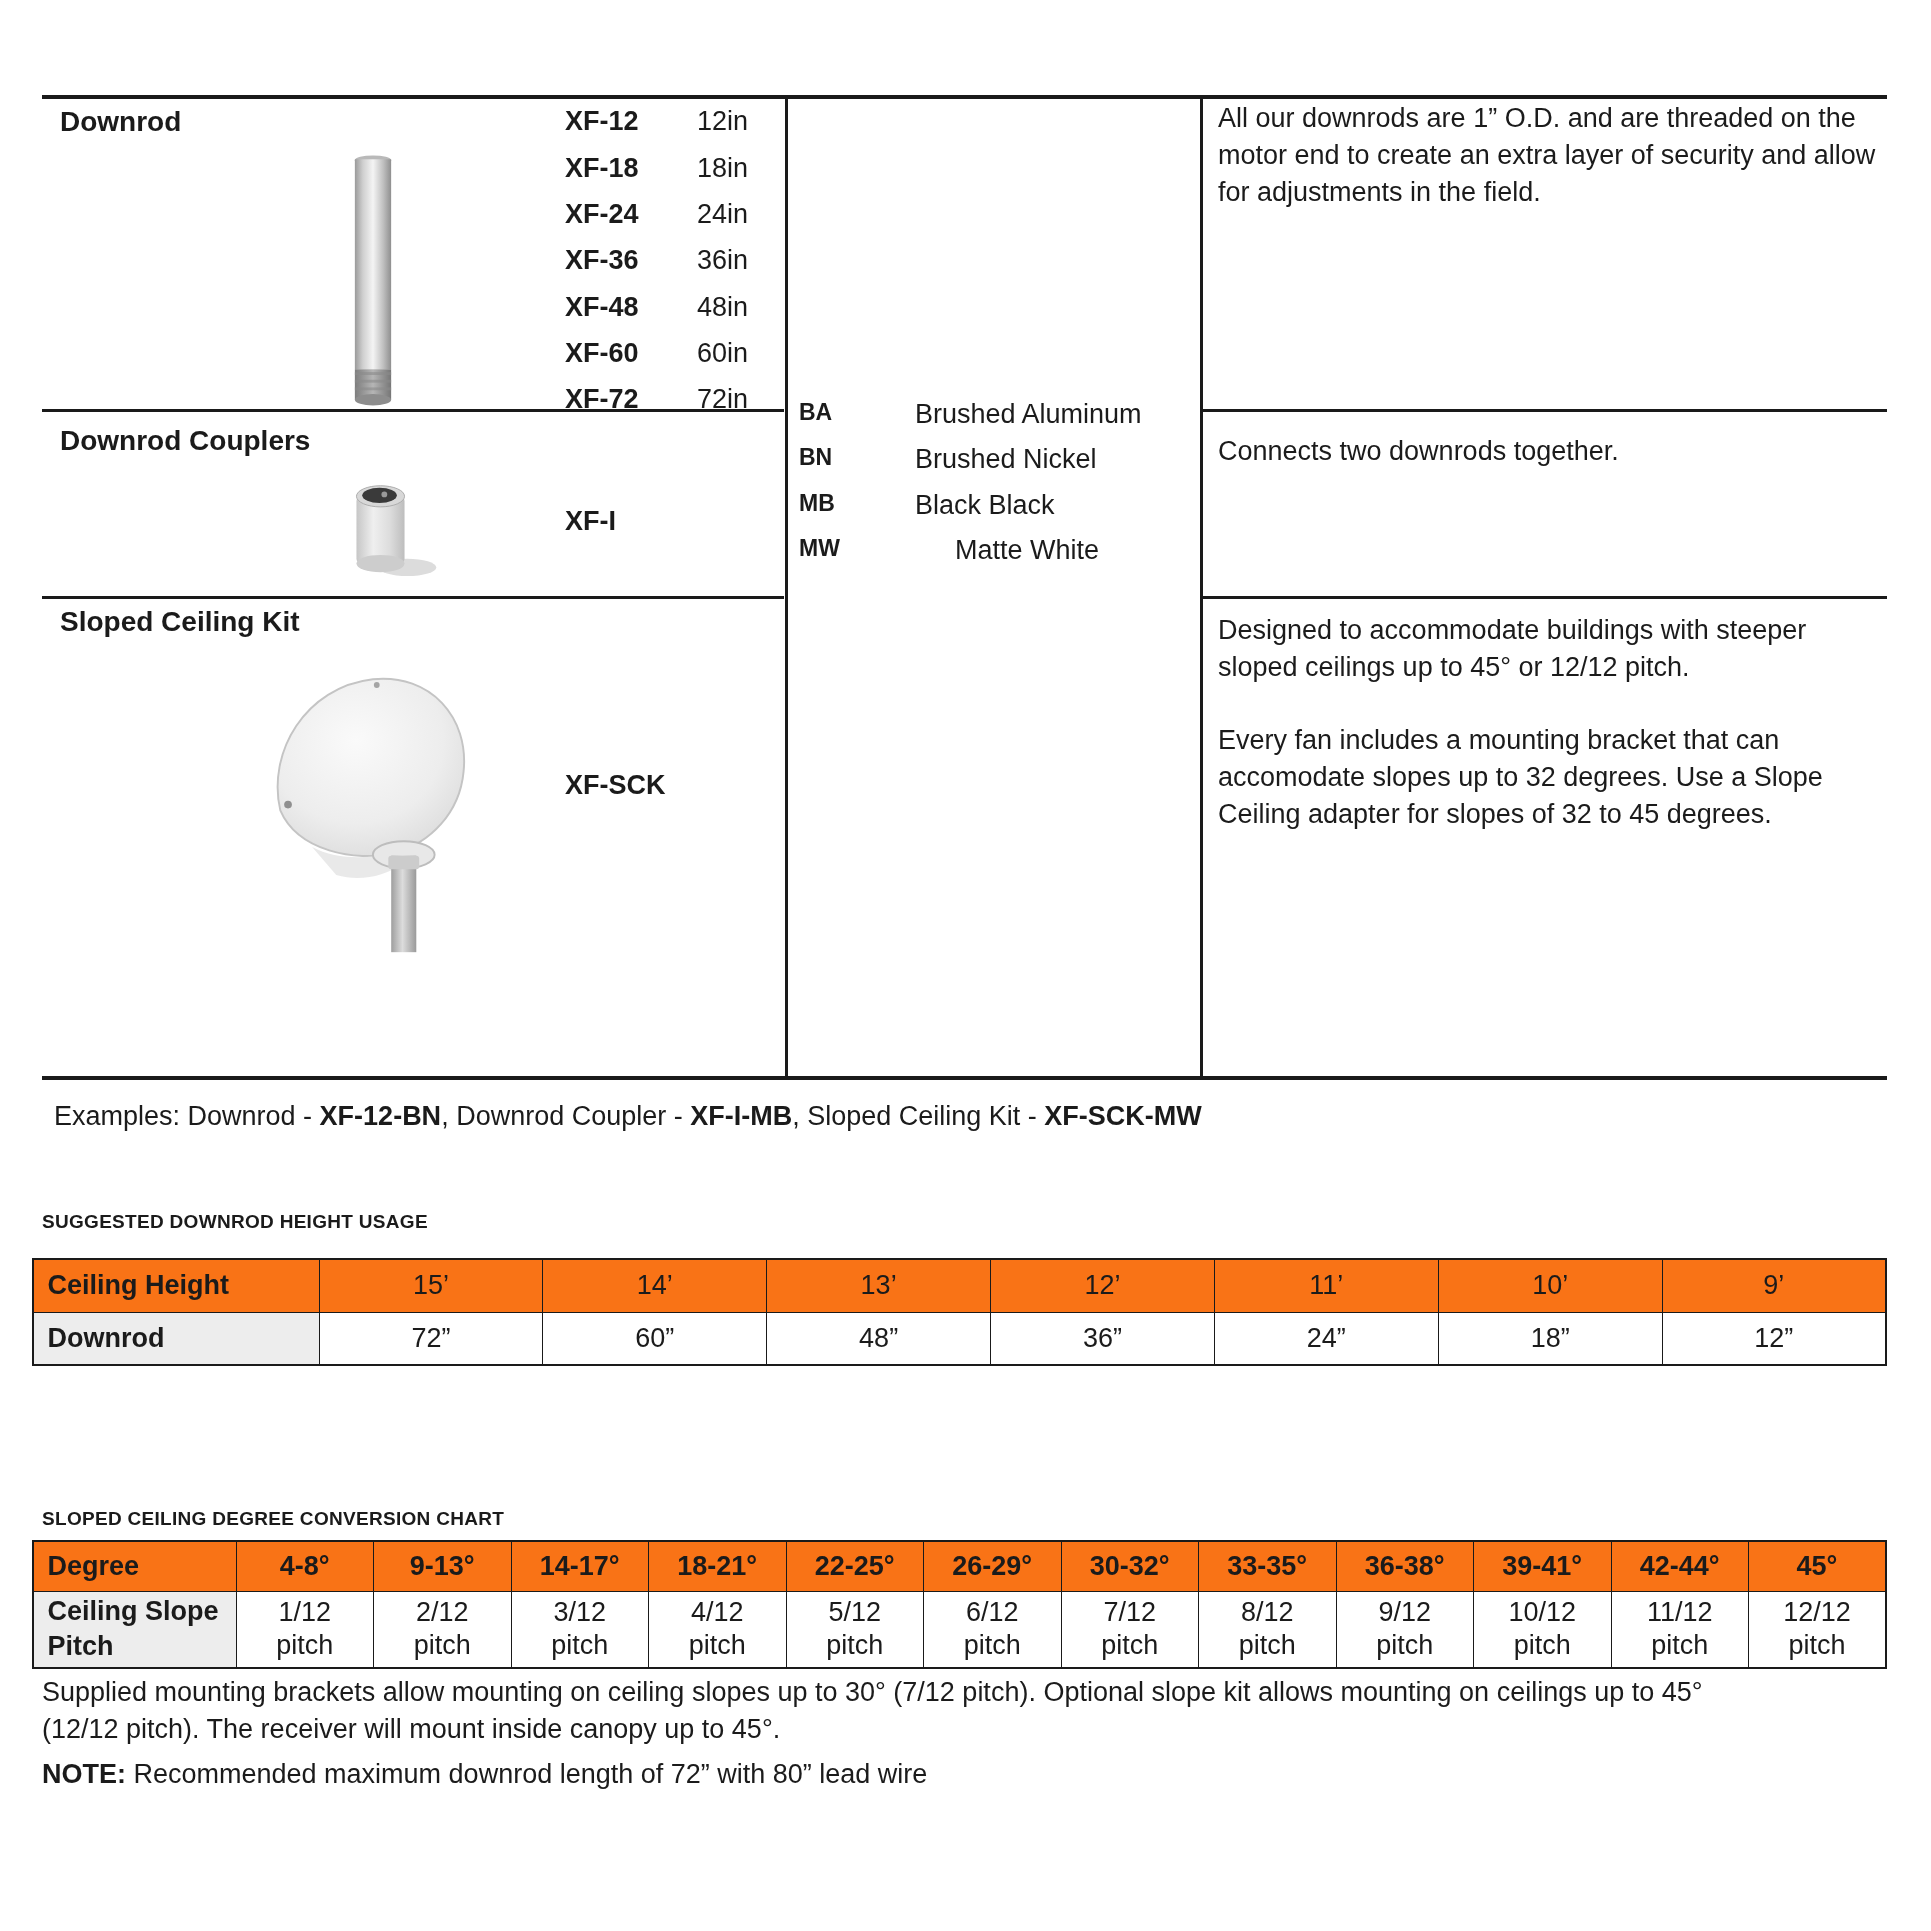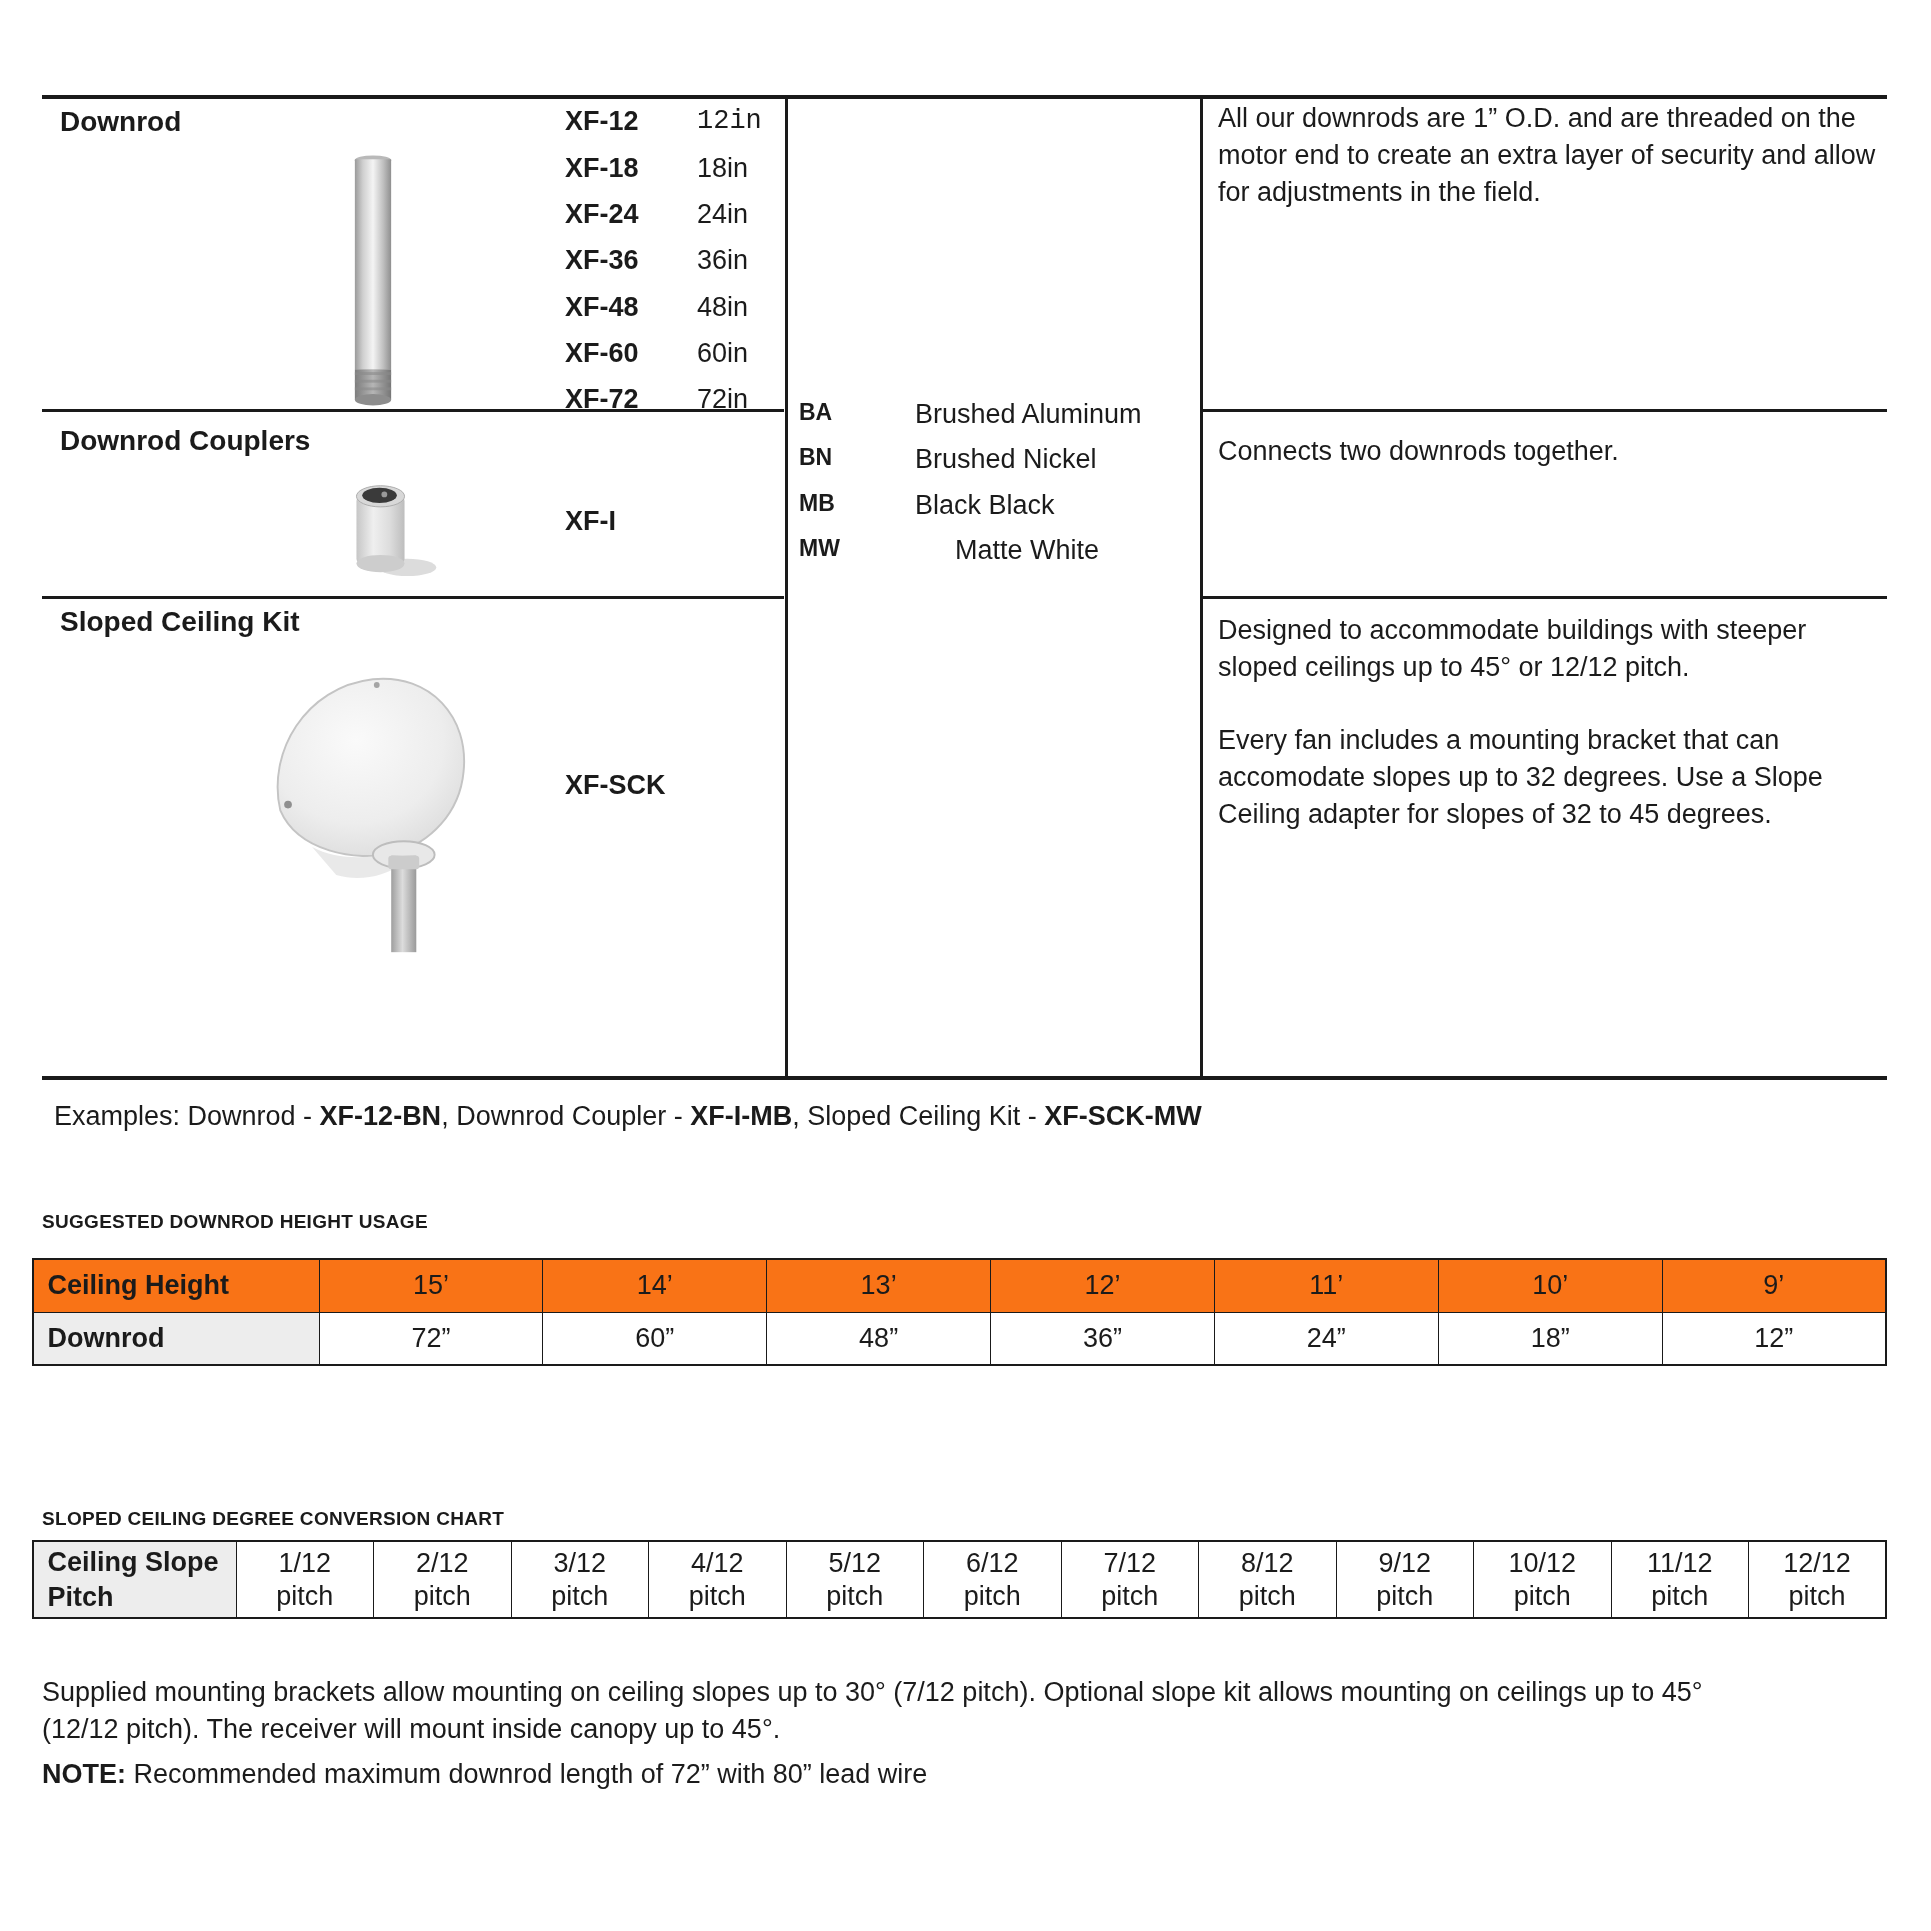--- a/index.html
+++ b/index.html
@@ -67,21 +67,21 @@
     <ellipse cx="22" cy="6" rx="19" ry="5" fill="#b9b9b9"></ellipse>
     <rect x="3" y="5" width="38" height="220" fill="url(#rodBody)"></rect>
     <rect x="3" y="225" width="38" height="32" fill="url(#rodThread)"></rect>
     <rect x="3" y="228" width="38" height="3" fill="#8a8a8a" opacity="0.6"></rect>
     <rect x="3" y="236" width="38" height="3" fill="#8a8a8a" opacity="0.6"></rect>
     <rect x="3" y="244" width="38" height="3" fill="#8a8a8a" opacity="0.6"></rect>
     <ellipse cx="22" cy="257" rx="19" ry="6" fill="#8d8d8d"></ellipse>
   </svg>
 
   <div class="model-code" style="left:565px;top:106px;">XF-12</div>
-  <div class="model-size" style="left:697px;top:106px;font-family:Liberation Mono, monospace;">12in</div>
+  <div class="model-size" style="left:697px;top:106px;">12in</div>
   <div class="model-code" style="left:565px;top:153px;">XF-18</div>
   <div class="model-size" style="left:697px;top:153px;">18in</div>
   <div class="model-code" style="left:565px;top:199px;">XF-24</div>
   <div class="model-size" style="left:697px;top:199px;">24in</div>
   <div class="model-code" style="left:565px;top:245px;">XF-36</div>
   <div class="model-size" style="left:697px;top:245px;">36in</div>
   <div class="model-code" style="left:565px;top:292px;">XF-48</div>
   <div class="model-size" style="left:697px;top:292px;">48in</div>
   <div class="model-code" style="left:565px;top:338px;">XF-60</div>
   <div class="model-size" style="left:697px;top:338px;">60in</div>
@@ -202,20 +202,35 @@
         <col>
         <col>
         <col>
         <col>
         <col>
         <col>
         <col>
         <col>
       </colgroup>
     <tbody>
+        <tr class="hdr" style="height:50px;">
+      <td class="lbl">Degree</td>
+      <td>4-8°</td>
+      <td>9-13°</td>
+      <td>14-17°</td>
+      <td>18-21°</td>
+      <td>22-25°</td>
+      <td>26-29°</td>
+      <td>30-32°</td>
+      <td>33-35°</td>
+      <td>36-38°</td>
+      <td>39-41°</td>
+      <td>42-44°</td>
+      <td>45°</td>
+    </tr>
     <tr style="height:77px;">
       <td class="lbl">
         <span class="lbl2">Ceiling Slope</span>
         <span class="lbl2">Pitch</span>
       </td>
       <td>
             <span class="pitch-top">1/12</span>
             <span class="pitch-bot">pitch</span>
           </td>
       <td>

